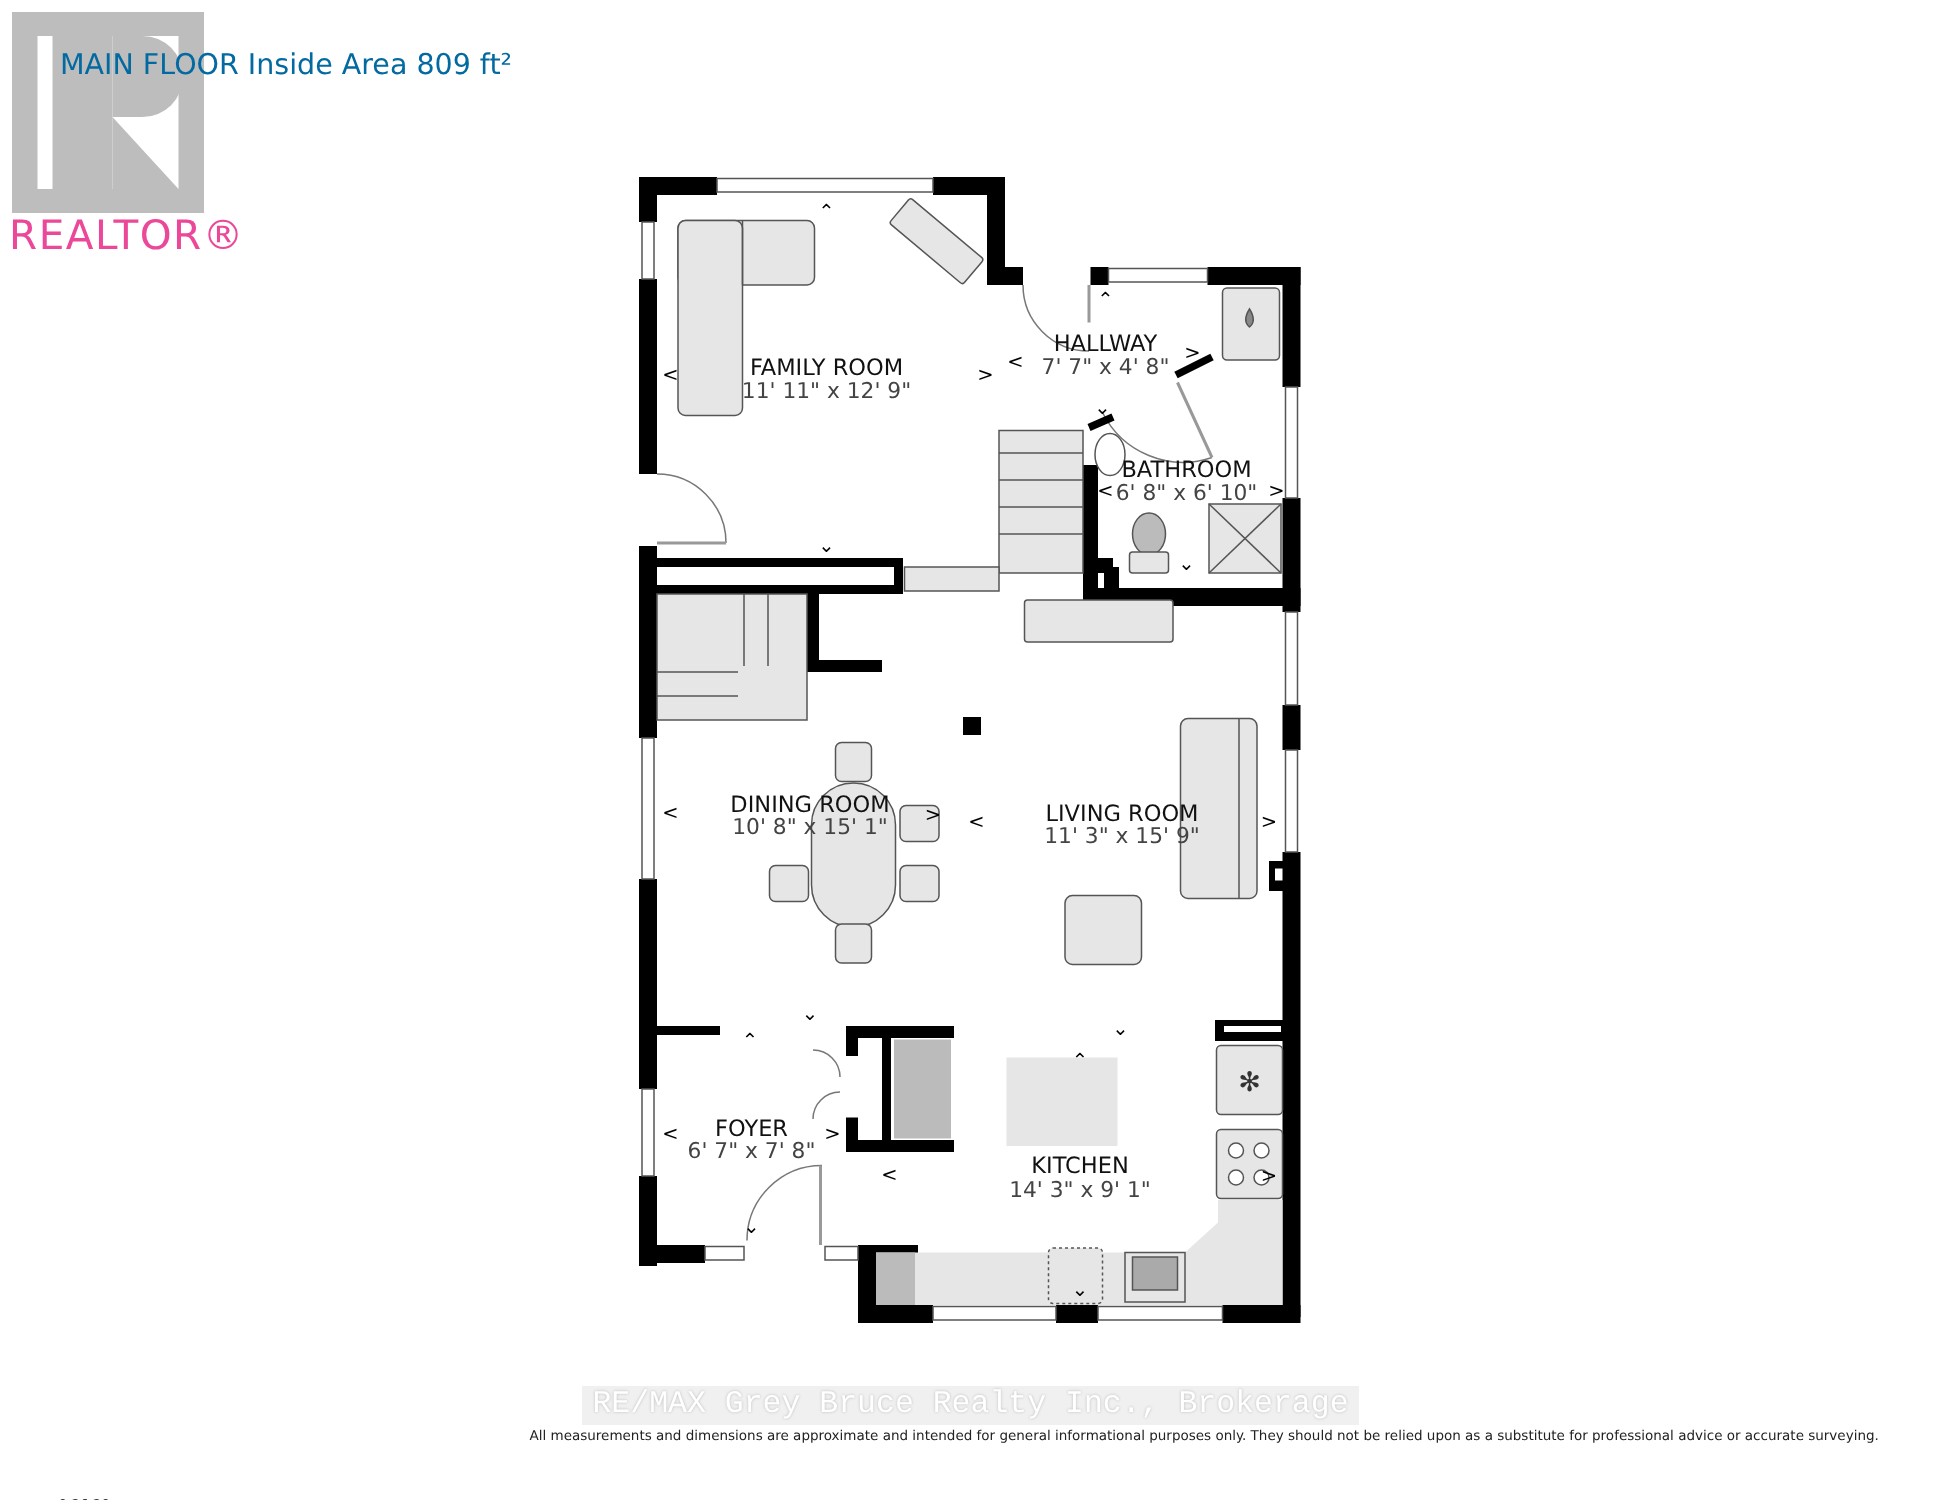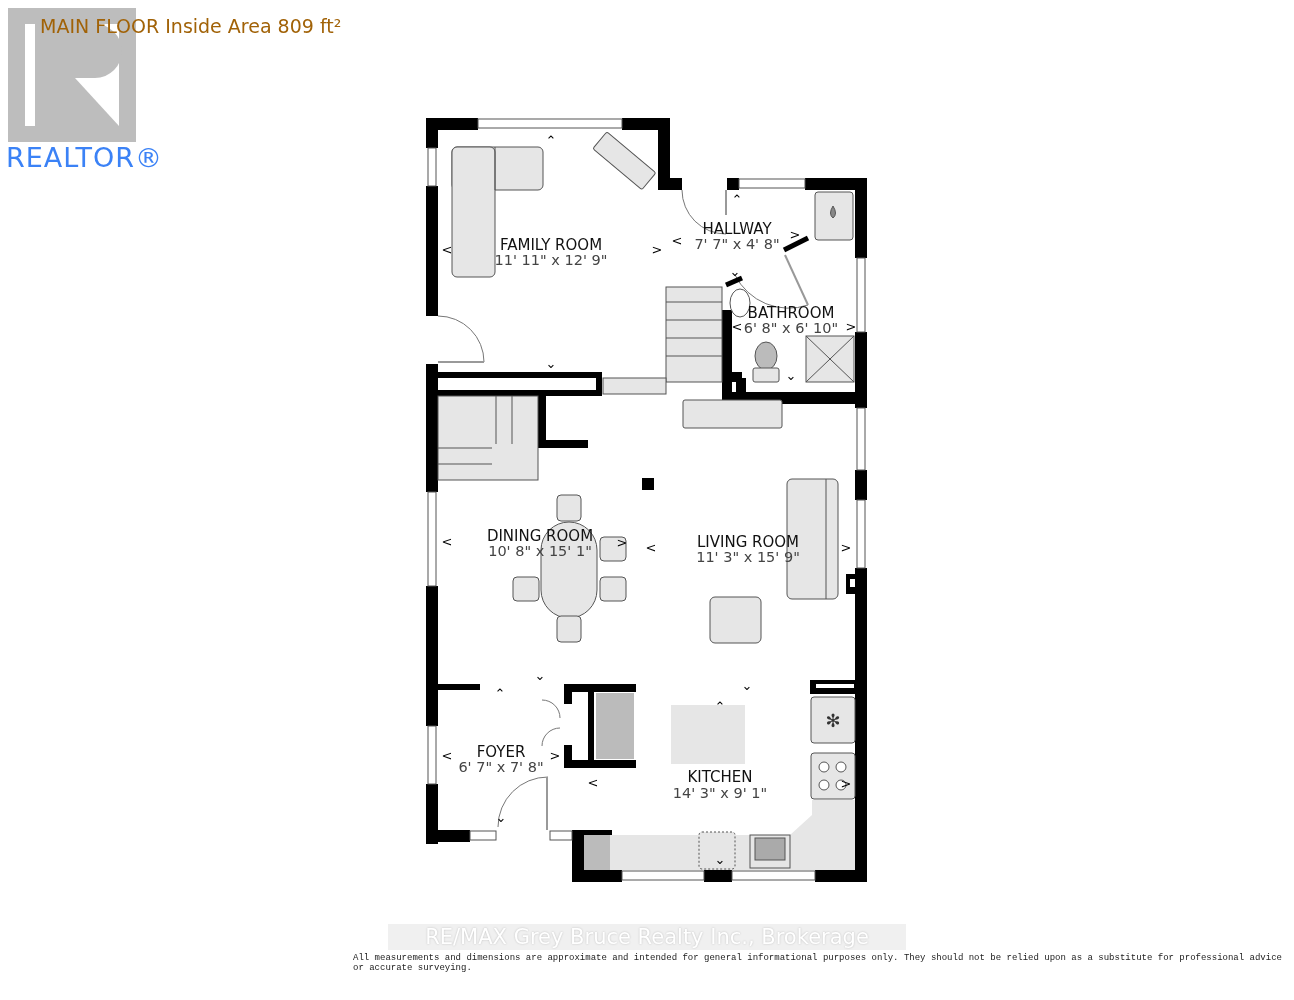--- a/index.html
+++ b/index.html
@@ -1,26 +1,26 @@
 <!DOCTYPE html>
 <html><head>
 <meta charset="utf-8">
 <style>
   html,body{margin:0;padding:0;background:#fff;}
   body{width:1294px;height:1000px;position:relative;overflow:hidden;font-family:"DejaVu Sans",sans-serif;}
   .abs{position:absolute;}
-  #title{left:40px;top:15px;font-size:19px;color:#a16207;z-index:3;}
+  #title{left:40px;top:32px;font-size:19px;color:#0369a1;z-index:3;}
   #logo{left:8px;top:8px;width:128px;height:134px;background:#bdbdbd;z-index:1;}
-  #logo-text{left:6px;top:142px;font-size:27px;color:#3b82f6;letter-spacing:1px;z-index:1;}
+  #logo-text{left:6px;top:142px;font-size:27px;color:#ec4899;letter-spacing:1px;z-index:1;}
   #plan{left:0;top:0;width:1294px;height:1000px;z-index:2;}
   .room-name{font-size:15px;fill:#111;}
   .room-dim{font-size:14.5px;fill:#444;}
-  #watermark{left:388px;top:924px;width:518px;height:26px;background:rgba(230,230,230,0.6);font-size:21px;color:#fff;text-shadow:0 0 2px #bbb;line-height:26px;text-align:center;z-index:3;}
+  #watermark{left:388px;top:924px;width:518px;height:26px;background:rgba(230,230,230,0.6);font-size:21px;color:#fff;text-shadow:0 0 2px #bbb;line-height:26px;text-align:center;z-index:3;font-family:Liberation Mono, monospace;}
   #version{left:39px;top:999px;font-size:9px;color:#333;z-index:3;}
-  #disclaimer{left:353px;top:953px;font-size:9px;color:#222;z-index:3;font-family:Liberation Mono, monospace;}
+  #disclaimer{left:353px;top:953px;font-size:9px;color:#222;z-index:3;}
 </style>
 </head>
 <body>
 
 <div id="logo" class="abs">
   <svg width="128" height="134" viewBox="0 0 128 134">
     <rect x="17" y="16" width="94" height="102" fill="#fff"></rect>
     <rect x="27" y="16" width="40" height="102" fill="#bdbdbd"></rect>
     <path d="M67 16 h20 a22 22 0 0 1 0 54 h-20 z" fill="#bdbdbd"></path>
     <path d="M67 70 L111 118 H67 Z" fill="#bdbdbd"></path>

